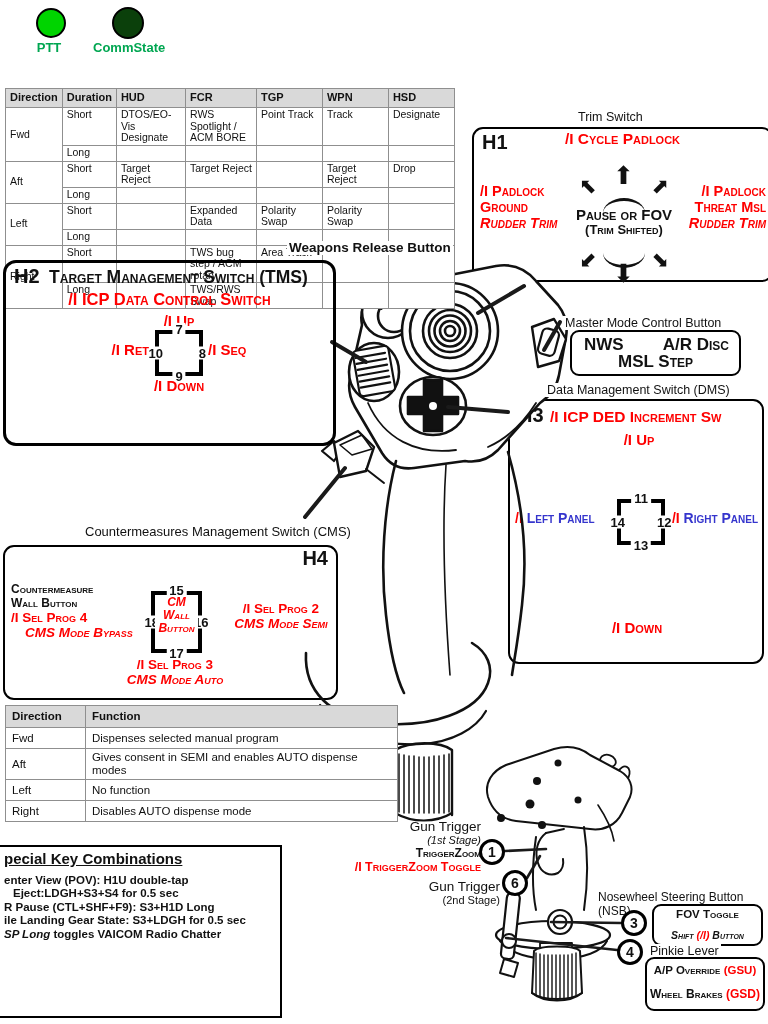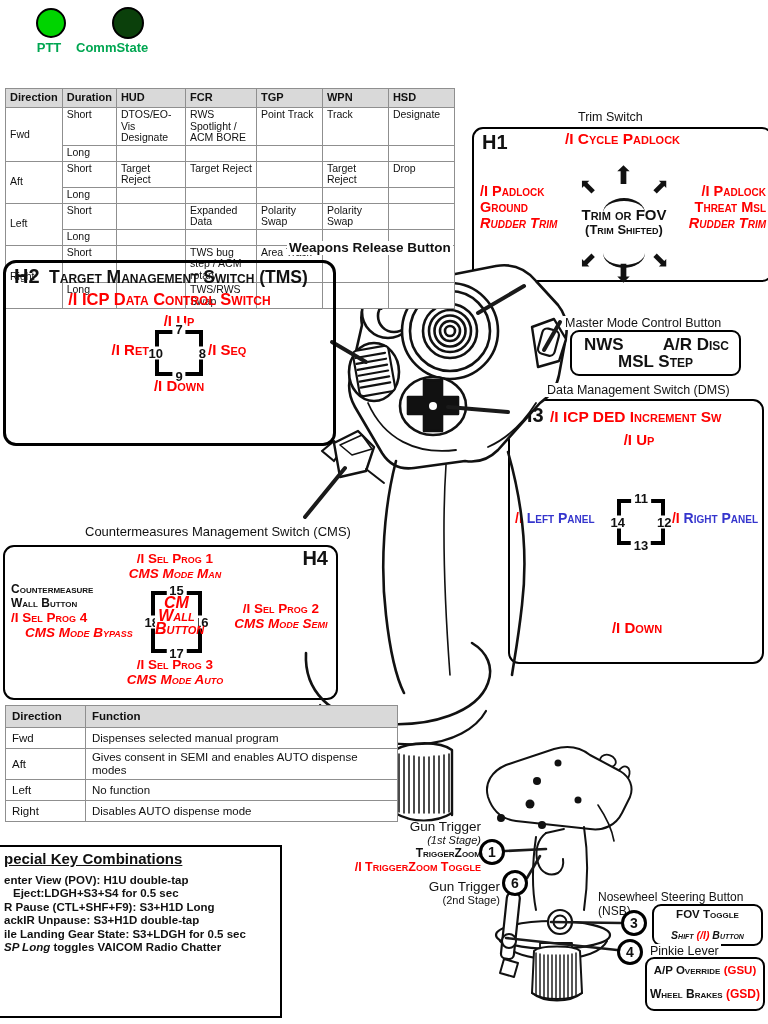--- a/index.html
+++ b/index.html
@@ -64,21 +64,21 @@
   .skbox .ind{padding-left:9px;}
 </style>
 </head>
 <body>
 
 <div id="page">
 
   <div class="light" style="left:36px;top:8px;width:26px;height:26px;background:#00D400;"></div>
   <div class="light-label" style="left:29px;top:40px;width:40px;">PTT</div>
   <div class="light" style="left:112px;top:7px;width:28px;height:28px;background:#0B400B;"></div>
-  <div class="light-label" style="left:76px;top:40px;width:70px;text-align:center;">CommState</div>
+  <div class="light-label" style="left:93px;top:40px;width:70px;text-align:center;">CommState</div>
 
   <svg style="left:300px;top:255px;" width="360" height="570" viewBox="0 0 360 570">
     <g fill="none" stroke="#111" stroke-width="2.6" stroke-linejoin="round" stroke-linecap="round">
 
       <path d="M62,70 C58,48 72,36 94,31 L196,11 C214,8 226,14 236,26 L258,50 C266,60 268,70 266,82 L259,120 C257,132 250,141 240,148 L198,195 C189,204 177,208 165,206 L114,213 C100,215 89,209 82,198 L55,152 C48,140 48,126 52,114 Z" fill="#fff"></path>
       <path d="M68,148 C84,184 116,200 156,195" stroke-width="1.8"></path>
       <path d="M236,148 C222,170 206,184 188,192" stroke-width="1.8"></path>
 
       <circle cx="88" cy="57" r="26" fill="#fff"></circle>
       <circle cx="94" cy="61" r="16"></circle>
@@ -281,21 +281,21 @@
       <div>/I Padlock</div>
       <div>Threat Msl</div>
       <div class="it">Rudder Trim</div>
     </div>
     <div class="rosette">
       <span class="arr" style="left:44px;top:-4px;font-size:25px;">⬆</span>
       <span class="arr" style="left:10px;top:8px;font-size:21px;">⬉</span>
       <span class="arr" style="right:10px;top:8px;font-size:21px;">⬈</span>
       <div class="arc" style="left:34px;top:31px;"></div>
       <div class="ros-txt b sc">
-        <div style="font-size:15px;line-height:16px;">Trim or FOV</div>
+        <div style="font-size:15px;line-height:16px;">Pause or FOV</div>
         <div style="font-size:13px;line-height:14px;">(Trim Shifted)</div>
       </div>
       <div class="arc" style="left:34px;top:86px;transform:rotate(180deg);"></div>
       <span class="arr" style="left:10px;top:82px;font-size:21px;">⬋</span>
       <span class="arr" style="right:10px;top:82px;font-size:21px;">⬊</span>
       <span class="arr" style="left:44px;top:94px;font-size:25px;">⬇</span>
     </div>
   </div>
 
   <div class="hbox" style="left:3px;top:260px;width:327px;height:180px;border-width:3px;border-radius:13px;z-index:4;">
@@ -343,36 +343,32 @@
       <span class="red">/I</span>
       <span class="blue">Right Panel</span>
     </div>
     <div class="abs red b sc ctr" style="left:85px;top:218px;width:84px;font-size:15px;">/I Down</div>
   </div>
 
   <div class="lbl" style="left:83px;top:525px;font-size:13px;">Countermeasures Management Switch (CMS)</div>
 
   <div class="hbox" style="left:3px;top:545px;width:331px;height:151px;">
     <div class="htag" style="right:8px;top:1px;">H4</div>
-    <div class="abs red b sc ctr" style="left:95px;top:4px;width:150px;font-size:13.5px;line-height:15px;">
-      <div>/I Sel Prog 1</div>
-      <div class="it">CMS Mode Man</div>
-    </div>
     <div class="abs" style="left:6px;top:36px;font-size:12px;line-height:13.5px;">
       <div class="b sc">Countermeasure</div>
       <div class="b sc">Wall Button</div>
       <div class="red b sc" style="font-size:13.5px;line-height:15px;">/I Sel Prog 4</div>
       <div class="red b sc it" style="font-size:13.5px;line-height:15px;padding-left:14px;">CMS Mode Bypass</div>
     </div>
     <div class="msq" style="left:146px;top:44px;width:43px;height:54px;">
       <span class="n t">15</span>
       <span class="n l">18</span>
       <span class="n r">16</span>
       <span class="n b">17</span>
-      <div class="red b sc it ctr" style="position:absolute;left:0;right:0;top:1px;font-size:16px;line-height:13px;background:#fff;">
+      <div class="red b sc it ctr" style="position:absolute;left:0;right:0;top:1px;font-size:12px;line-height:13px;background:#fff;">
         <div>CM</div>
         <div>Wall</div>
         <div>Button</div>
       </div>
     </div>
     <div class="abs red b sc ctr" style="left:222px;top:54px;width:108px;font-size:13.5px;line-height:15px;">
       <div>/I Sel Prog 2</div>
       <div class="it">CMS Mode Semi</div>
     </div>
     <div class="abs red b sc ctr" style="left:95px;top:110px;width:150px;font-size:13.5px;line-height:15px;">
@@ -408,21 +404,20 @@
       <td>Disables AUTO dispense mode</td>
     </tr>
   </tbody>
     </table>
 
   <div class="skbox">
     <div class="title">pecial Key Combinations</div>
     <div class="ln">enter View (POV): H1U double-tap</div>
     <div class="ln ind">Eject:LDGH+S3+S4 for 0.5 sec</div>
     <div class="ln">R Pause (CTL+SHF+F9): S3+H1D Long</div>
-    <div class="ln">ackIR Unpause: S3+H1D double-tap</div>
     <div class="ln">ile Landing Gear State: S3+LDGH for 0.5 sec</div>
     <div class="ln">
       <span class="it">SP Long</span><span> toggles VAICOM Radio Chatter</span>
     </div>
   </div>
 
   <div class="abs" style="right:287px;top:819px;text-align:right;z-index:4;">
     <div style="font-size:13.5px;line-height:15px;">Gun Trigger</div>
     <div style="font-size:11px;line-height:13px;font-style:italic;">(1st Stage)</div>
     <div class="b sc nowrap" style="font-size:12px;line-height:13px;">TriggerZoom</div>

